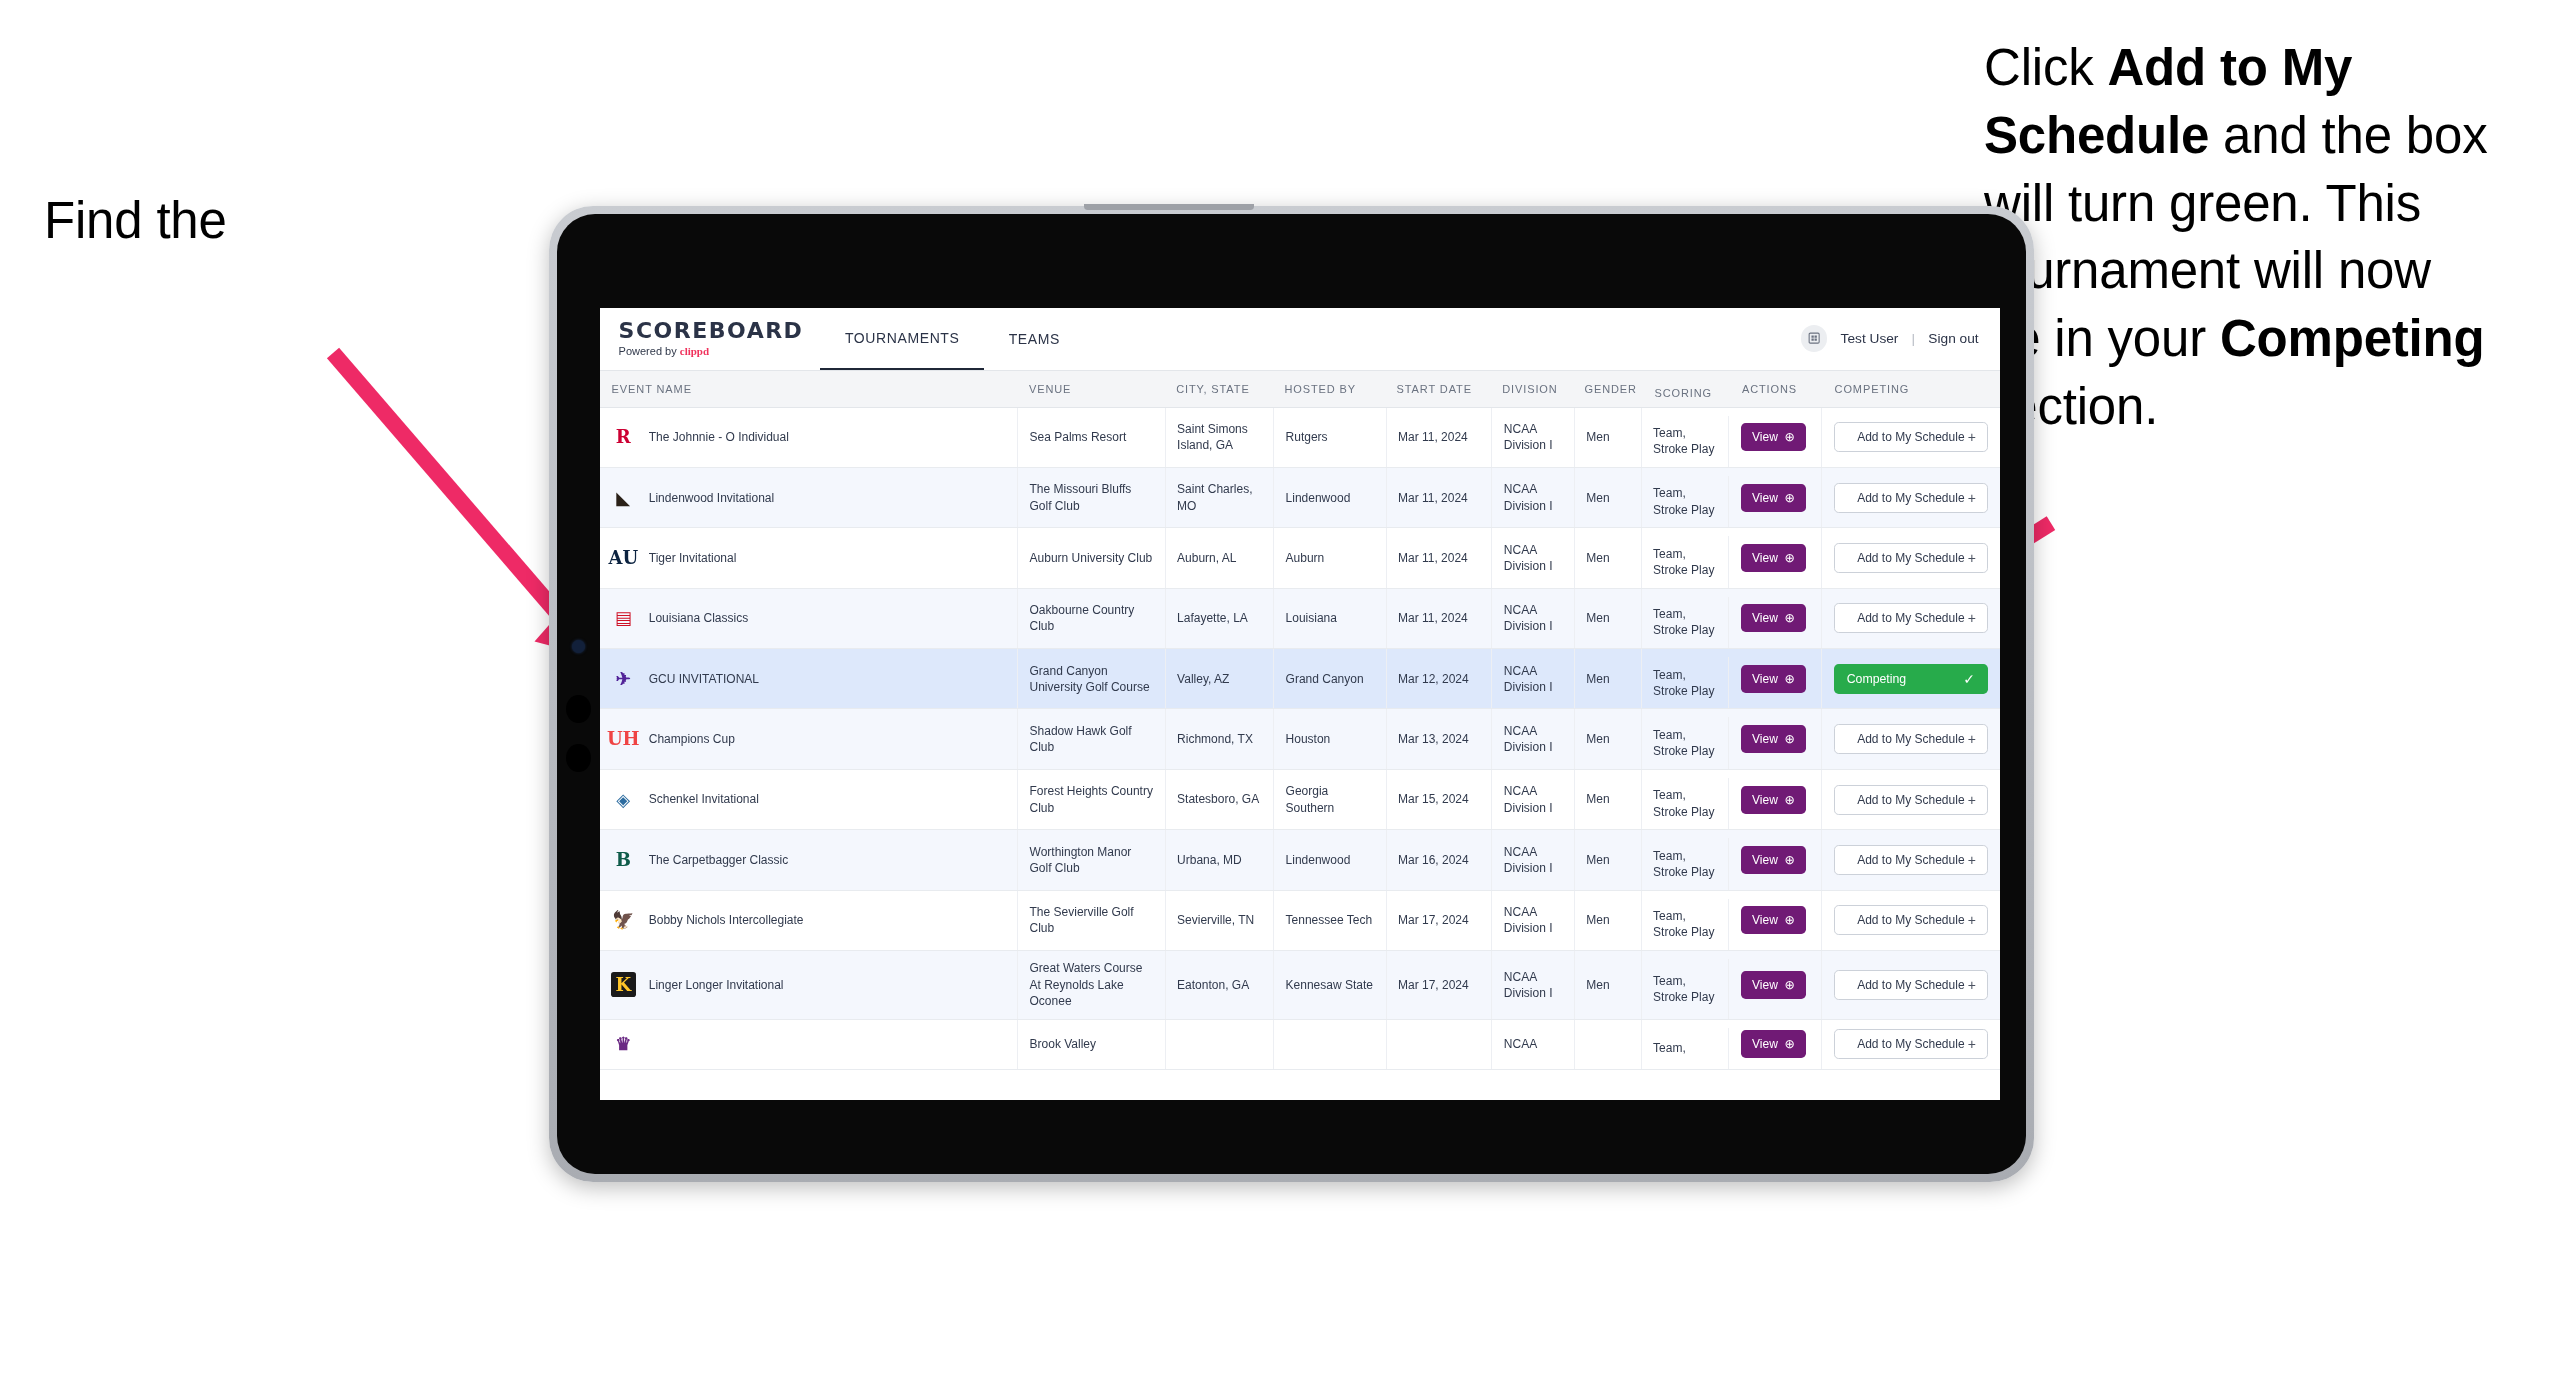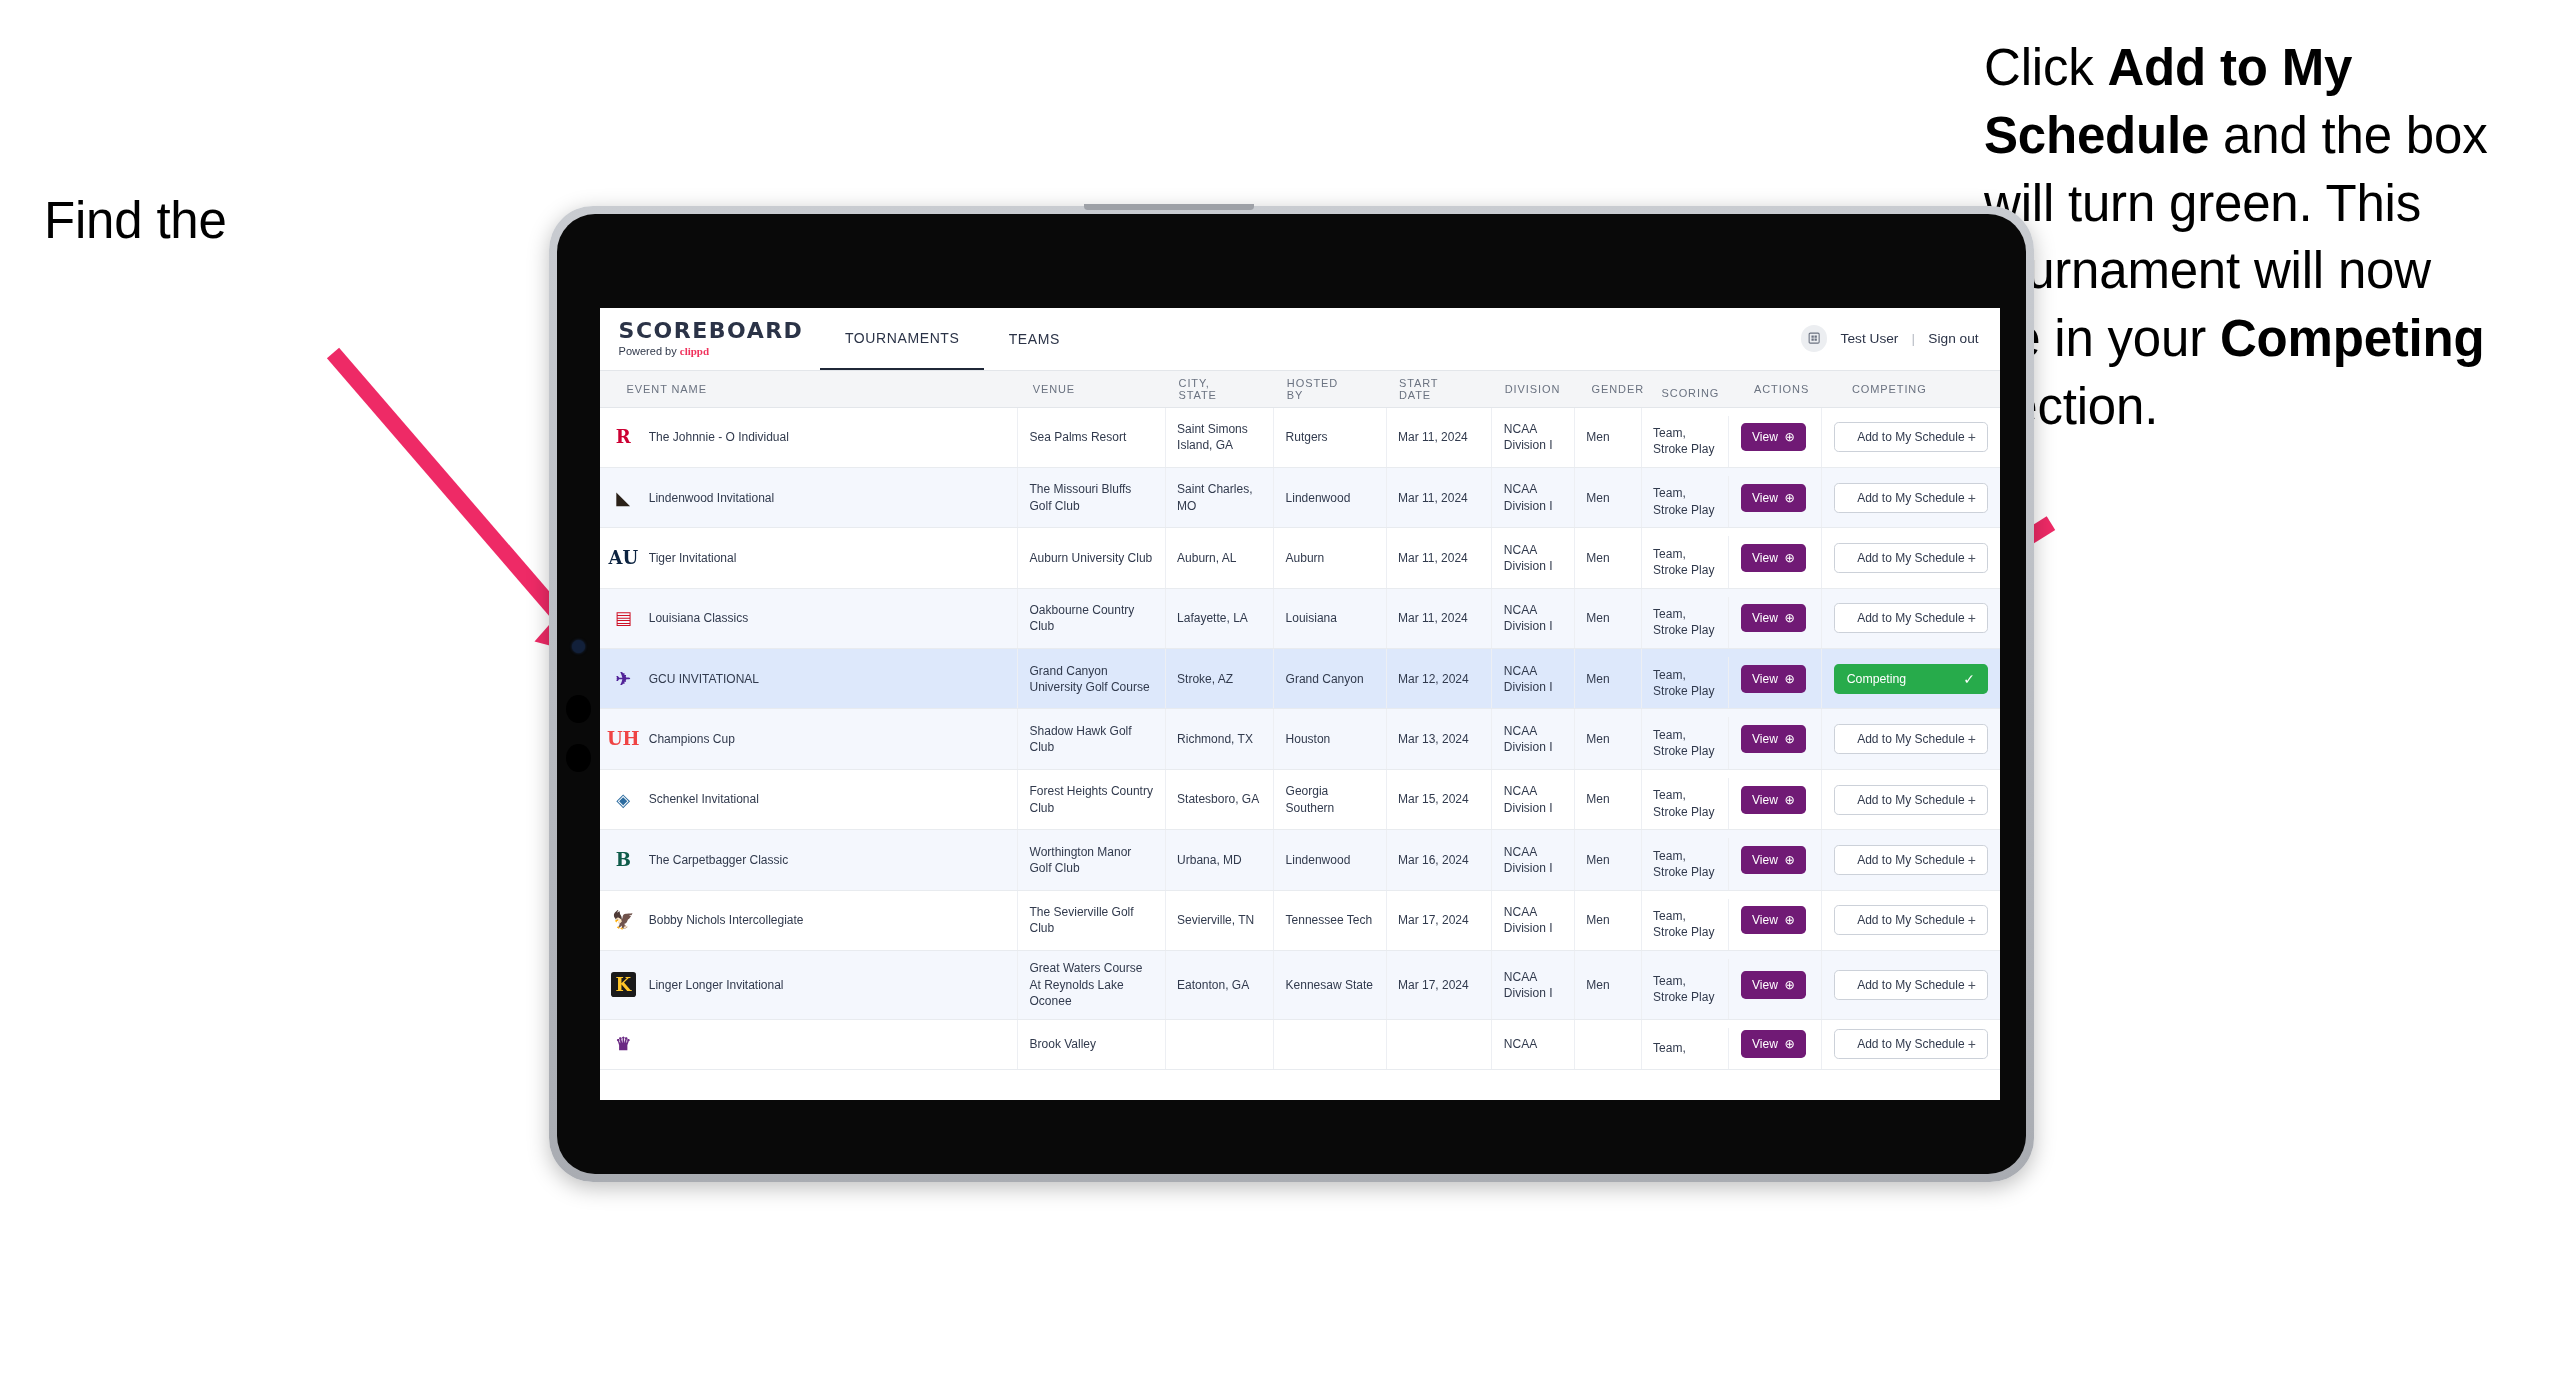--- a/index.html
+++ b/index.html
@@ -50,21 +50,21 @@
   .navtab{display:flex;align-items:center;padding:0 24.6px;font-size:14px;color:#2b3347;letter-spacing:0.6px;cursor:pointer;}
   .navtab.active{border-bottom:2.8px solid #1f2737;font-weight:500;}
   #appbar-right{margin-left:auto;display:flex;align-items:center;gap:13.2px;padding-right:21px;font-size:13.7px;color:#2b3347;}
   #avatar{width:26.5px;height:26.5px;border-radius:50%;background:#eceef1;display:flex;align-items:center;justify-content:center;color:#6b7280;font-size:12.3px;}
   #appbar-right .sep{color:#b7bcc4;}
   #appbar-right .lnk{cursor:pointer;}
 
   
   #table{width:100%;}
   #thead{display:flex;background:#f4f5f7;border-bottom:0.9px solid #e3e6ea;height:36px;align-items:center;}
-  #thead .th{font-size:11px;letter-spacing:0.9px;color:#6a7280;padding:0 27px;box-sizing:border-box;}
+  #thead .th{font-size:11px;letter-spacing:0.9px;color:#6a7280;padding:0 12px;box-sizing:border-box;}
   .tr{display:flex;border-bottom:0.9px solid #e8ebef;align-items:stretch;}
   .tr.odd{background:#ffffff;}
   .tr.even{background:#f4f7fd;}
   .tr.sel{background:#dde8fb;}
   .td{display:flex;align-items:center;padding:9.5px 11.4px;box-sizing:border-box;font-size:12px;color:#313a4d;line-height:1.35;border-right:0.9px solid #edeff3;}
   .td:last-child{border-right:none;}
 
   
   .c-event{width:32.0%;}
   .c-venue{width:11.2%;}
@@ -248,21 +248,21 @@
                   <span class="plus">+</span>
                 </button>
               </div>
             </div>
             <div class="tr sel">
               <div class="td c-event">
                 <span class="team-logo" style="color: rgb(82, 35, 152);">✈</span>
                 <span>GCU INVITATIONAL</span>
               </div>
               <div class="td c-venue">Grand Canyon University Golf Course</div>
-              <div class="td c-city">Stroke, AZ</div>
+              <div class="td c-city">Valley, AZ</div>
               <div class="td c-host">Grand Canyon</div>
               <div class="td c-date">Mar 12, 2024</div>
               <div class="td c-div">NCAA Division I</div>
               <div class="td c-gen">Men</div>
               <div class="td c-score">Team, Stroke Play</div>
               <div class="td c-act">
                 <button class="view-btn">
                   <span>View</span>
                   <span class="ico">⊕</span>
                 </button>

